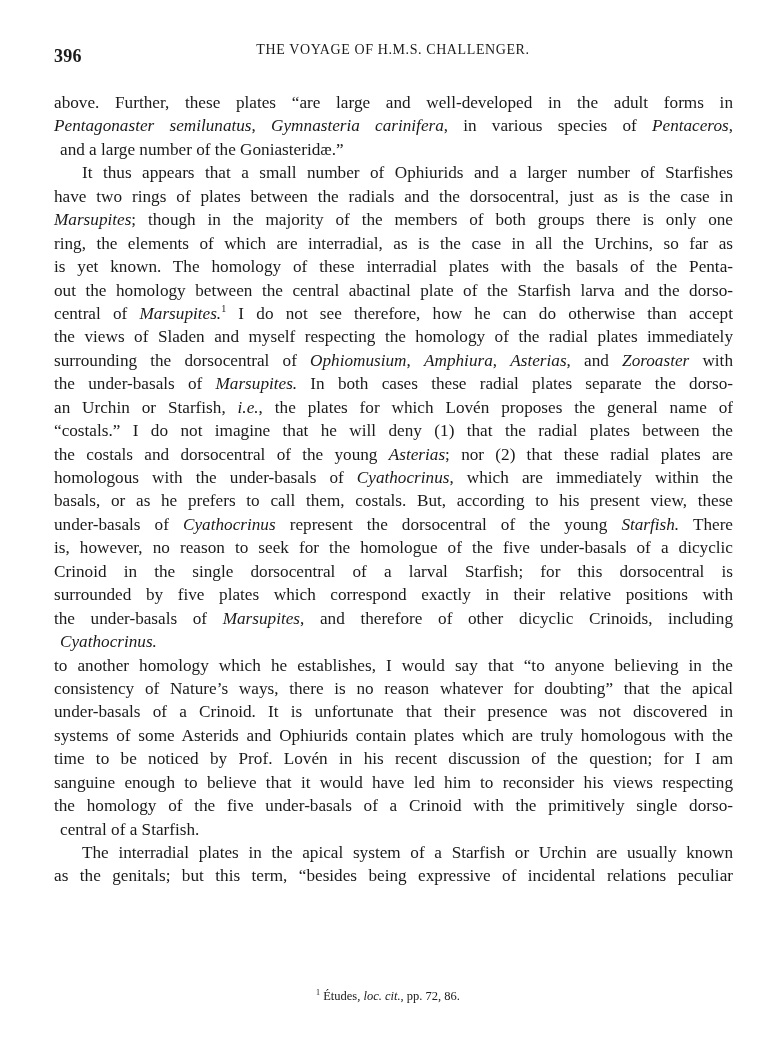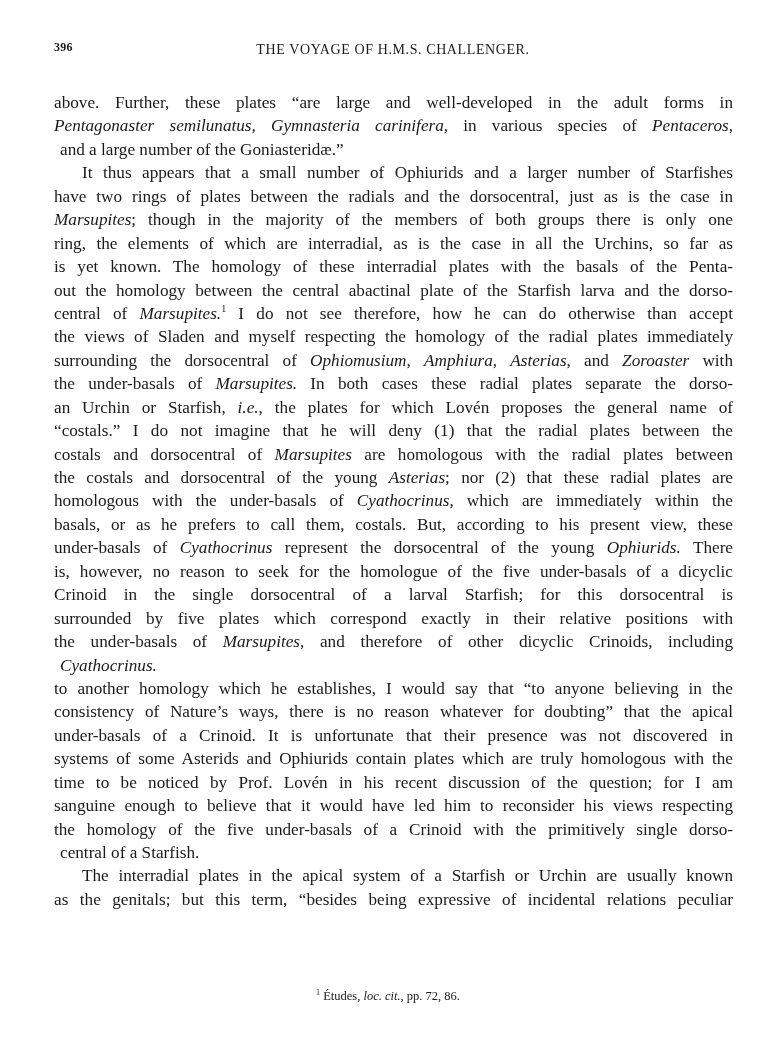--- a/index.html
+++ b/index.html
@@ -1,20 +1,20 @@
 <!DOCTYPE html>
 <html><head>
 <meta charset="utf-8">
 <style>
   html, body { margin: 0; padding: 0; background: #ffffff; }
   body { width: 776px; height: 1050px; position: relative; overflow: hidden;
          font-family: "Liberation Serif", "DejaVu Serif", serif; color: #1a1a1a; }
   .page { position: absolute; left: 0; top: 0; width: 776px; height: 1050px; }
   .running-head { position: absolute; left: 54px; top: 40px; width: 678px; height: 24px; }
-  .page-number { position: absolute; left: 0; top: 0; font-size: 12px; font-weight: bold; letter-spacing: 0.3px; }
+  .page-number { position: absolute; left: 0; top: 6px; font-size: 18px; font-weight: bold; letter-spacing: 0.3px; }
   .head-title { position: absolute; left: 0; width: 678px; top: 2px; text-align: center;
                 font-size: 14px; letter-spacing: 0.6px; }
   .body { position: absolute; left: 54px; top: 91px; width: 679px; }
   .line { display: block; height: 23.45px; line-height: 23.45px; font-size: 17.2px;
           text-align: justify; text-align-last: justify; white-space: nowrap; overflow: visible; }
   .line.last { text-align-last: left; margin-left: 6px; }
   .line.indent { padding-left: 28px; }
   i { font-style: italic; }
   sup { font-size: 10px; line-height: 0; vertical-align: super; }
   .footnote { position: absolute; left: 0; width: 776px; top: 989px; text-align: center; font-size: 12.5px; }
@@ -41,25 +41,24 @@
         <span class="line"><i>Marsupites</i><span>; though in the majority of the members of both groups there is only one</span></span>
         <span class="line"><span>ring, the elements of which are interradial, as is the case in all the Urchins, so far as</span></span>
         <span class="line"><span>is yet known.  The homology of these interradial plates with the basals of the Penta-</span></span>
         <span class="line"><span>out the homology between the central abactinal plate of the Starfish larva and the dorso-</span></span>
         <span class="line"><span>central of </span><i>Marsupites.</i><sup>1</sup><span>  I do not see therefore, how he can do otherwise than accept</span></span>
         <span class="line"><span>the views of Sladen and myself respecting the homology of the radial plates immediately</span></span>
         <span class="line"><span>surrounding the dorsocentral of </span><i>Ophiomusium</i><span>, </span><i>Amphiura</i><span>, </span><i>Asterias</i><span>, and </span><i>Zoroaster</i><span> with</span></span>
         <span class="line"><span>the under-basals of </span><i>Marsupites.</i><span>  In both cases these radial plates separate the dorso-</span></span>
         <span class="line"><span>an Urchin or Starfish, </span><i>i.e.</i><span>, the plates for which Lovén proposes the general name of</span></span>
         <span class="line"><span>“costals.”  I do not imagine that he will deny (1) that the radial plates between the</span></span>
-        <span class="line"><span>costals and dorsocentral of </span><i>Marsupites</i><span> are homologous with the radial plates between</span></span>
         <span class="line"><span>the costals and dorsocentral of the young </span><i>Asterias</i><span>; nor (2) that these radial plates are</span></span>
         <span class="line"><span>homologous with the under-basals of </span><i>Cyathocrinus</i><span>, which are immediately within the</span></span>
         <span class="line"><span>basals, or as he prefers to call them, costals.  But, according to his present view, these</span></span>
-        <span class="line"><span>under-basals of </span><i>Cyathocrinus</i><span> represent the dorsocentral of the young </span><i>Ophiurids.</i><span>  There</span></span>
+        <span class="line"><span>under-basals of </span><i>Cyathocrinus</i><span> represent the dorsocentral of the young </span><i>Starfish.</i><span>  There</span></span>
         <span class="line"><span>is, however, no reason to seek for the homologue of the five under-basals of a dicyclic</span></span>
         <span class="line"><span>Crinoid in the single dorsocentral of a larval Starfish; for this dorsocentral is</span></span>
         <span class="line"><span>surrounded by five plates which correspond exactly in their relative positions with</span></span>
         <span class="line"><span>the under-basals of </span><i>Marsupites</i><span>, and therefore of other dicyclic Crinoids, including</span></span>
         <span class="line last"><i>Cyathocrinus.</i></span>
       </div>
       <div>
         <span class="line"><span>to another homology which he establishes, I would say that “to anyone believing in the</span></span>
         <span class="line"><span>consistency of Nature’s ways, there is no reason whatever for doubting” that the apical</span></span>
         <span class="line"><span>under-basals of a Crinoid.  It is unfortunate that their presence was not discovered in</span></span>

